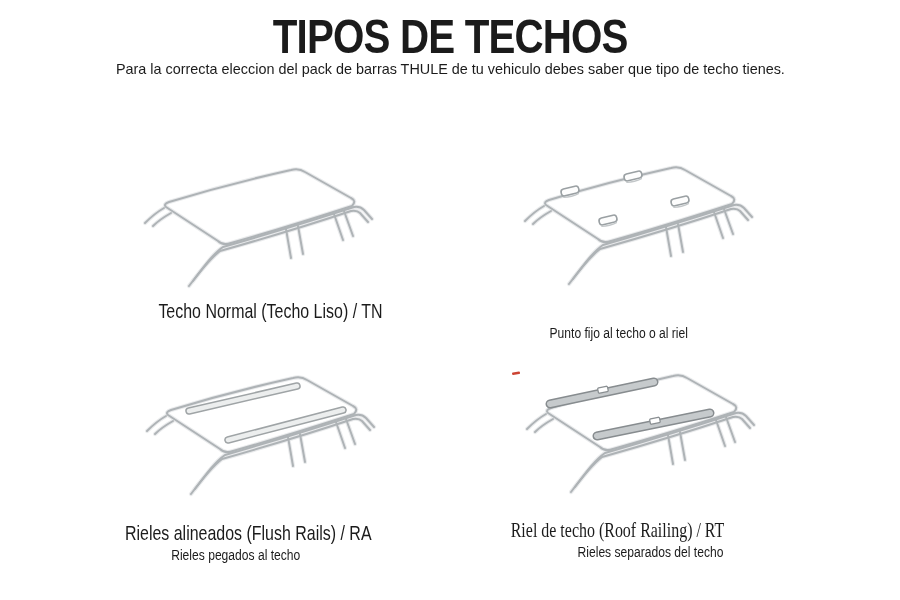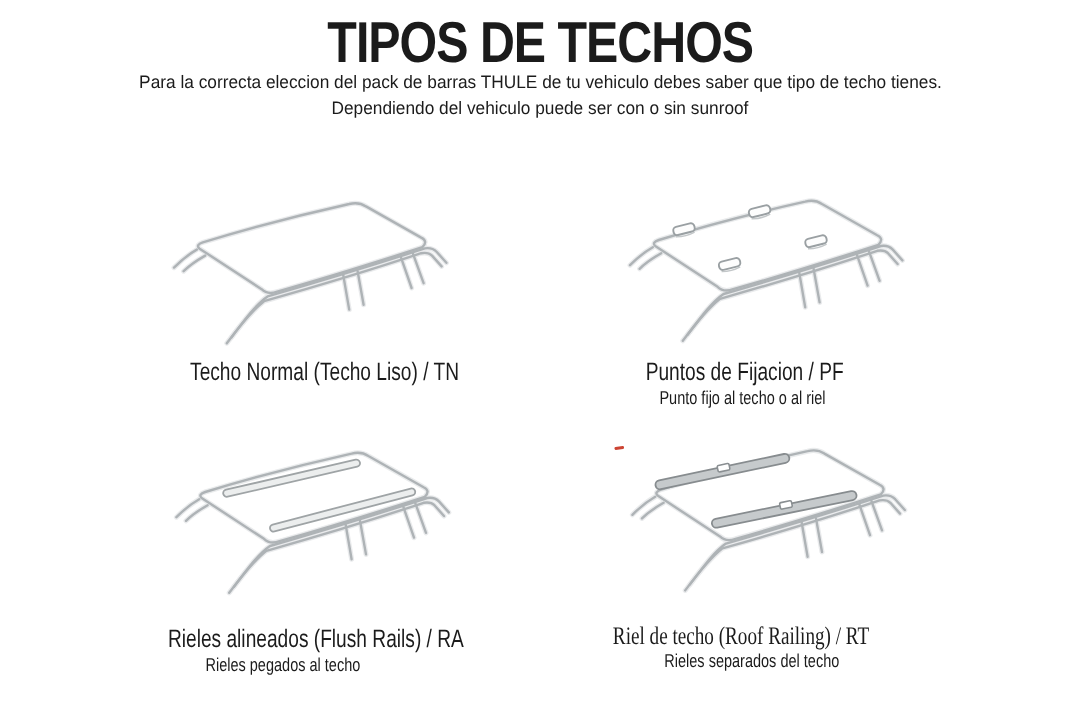--- a/index.html
+++ b/index.html
@@ -26,24 +26,24 @@
   .roof-label { position:absolute; width:300px; text-align:center;
                 font-size:21px; line-height:23px; }
   .roof-label .tx { transform:scaleX(0.76); }
   .roof-sublabel { position:absolute; width:300px; text-align:center;
                    font-size:15.5px; line-height:17px;text-decoration:underline; }
   .roof-sublabel .tx { transform:scaleX(0.78); }
 
   .lbl-tn  { left:120px; top:299px; }
   .lbl-pf  { left:471px; top:299px; }
   .sub-pf  { left:469px; top:324px; }
-  .lbl-ra  { left:101px; top:521px; }
+  .lbl-ra  { left:86px; top:521px; }
   .sub-ra  { left:86px; top:546px; }
   .lbl-rt  { left:468px; top:519px;font-family:Liberation Serif, serif; }
-  .sub-rt  { left:476px; top:543px; }
+  .sub-rt  { left:500px; top:543px; }
 </style>
 </head>
 <body>
 
 <div class="page">
 
   <svg width="0" height="0" style="position:absolute" aria-hidden="true">
     <defs>
       <g id="roof-base" fill="none" stroke-linecap="round" stroke-linejoin="round">
 
@@ -68,44 +68,40 @@
       </g>
     </defs>
   </svg>
 
   <div class="title">
     <span class="tx">TIPOS DE TECHOS</span>
   </div>
 
   <div class="intro">
     <div><span class="tx">Para la correcta eleccion del pack de barras THULE de tu vehiculo debes saber que tipo de techo tienes.</span></div>
-    <div><span class="tx">Dependiendo del vehiculo puede ser con o sin sunroof</span></div>
   </div>
 
   <svg class="roof-svg svg-tn" viewBox="0 0 320 150">
     <use href="#roof-base" stroke="#c9cdd0" stroke-width="4.2" opacity="0.4"></use>
     <use href="#roof-base" stroke="#aeb3b6" stroke-width="2"></use>
   </svg>
   <div class="roof-label lbl-tn">
     <span class="tx">Techo Normal (Techo Liso) / TN</span>
   </div>
 
   <svg class="roof-svg svg-pf" viewBox="0 0 320 150">
     <use href="#roof-base" stroke="#c9cdd0" stroke-width="4.2" opacity="0.4"></use>
     <use href="#roof-base" stroke="#aeb3b6" stroke-width="2"></use>
     <g>
       <use href="#fix-pad" transform="translate(143 28) rotate(-14)"></use>
       <use href="#fix-pad" transform="translate(80 43) rotate(-14)"></use>
       <use href="#fix-pad" transform="translate(190 53) rotate(-14)"></use>
       <use href="#fix-pad" transform="translate(118 72) rotate(-14)"></use>
     </g>
   </svg>
-  <div class="roof-label lbl-pf">
-    <span class="tx">Puntos de Fijacion / PF</span>
-  </div>
   <div class="roof-sublabel sub-pf">
     <span class="tx">Punto fijo al techo o al riel</span>
   </div>
 
   <svg class="roof-svg svg-ra" viewBox="0 0 320 150">
     <use href="#roof-base" stroke="#c9cdd0" stroke-width="4.2" opacity="0.4"></use>
     <use href="#roof-base" stroke="#aeb3b6" stroke-width="2"></use>
     <g stroke-linecap="round">
       <line x1="77" y1="53" x2="185" y2="28" stroke="#9fa4a6" stroke-width="7.5"></line>
       <line x1="77" y1="53" x2="185" y2="28" stroke="#eceeee" stroke-width="4.5"></line>

